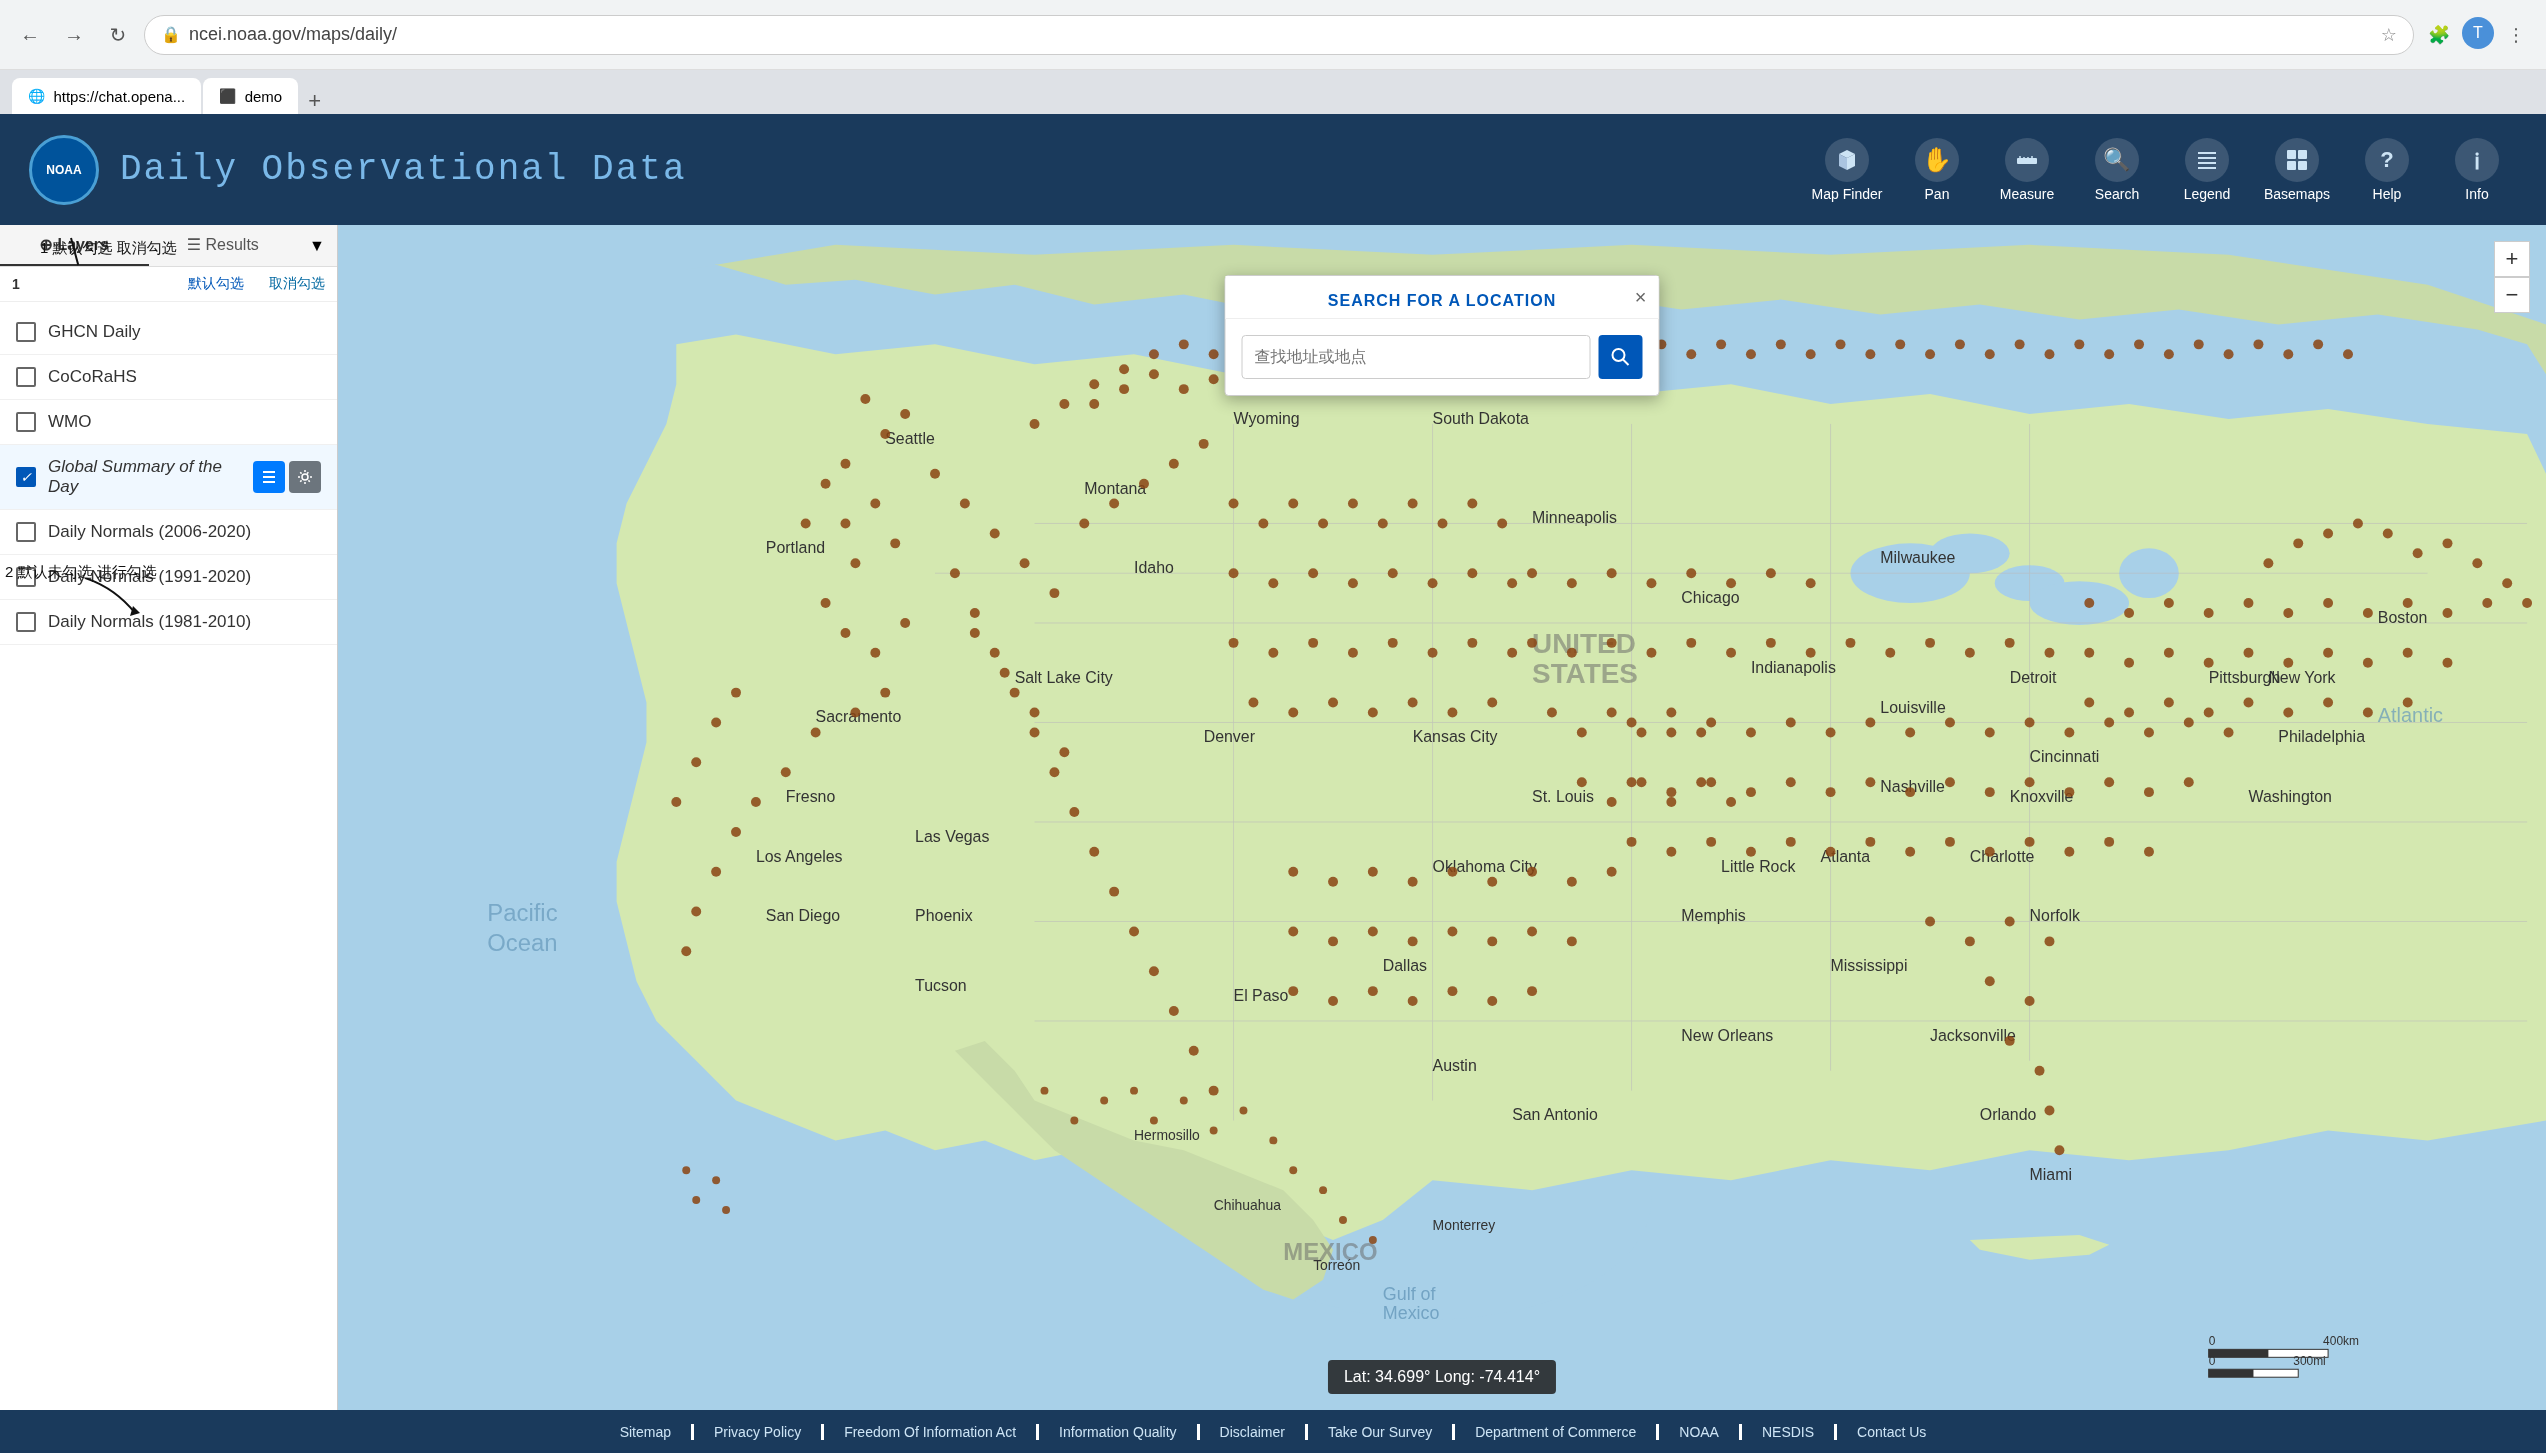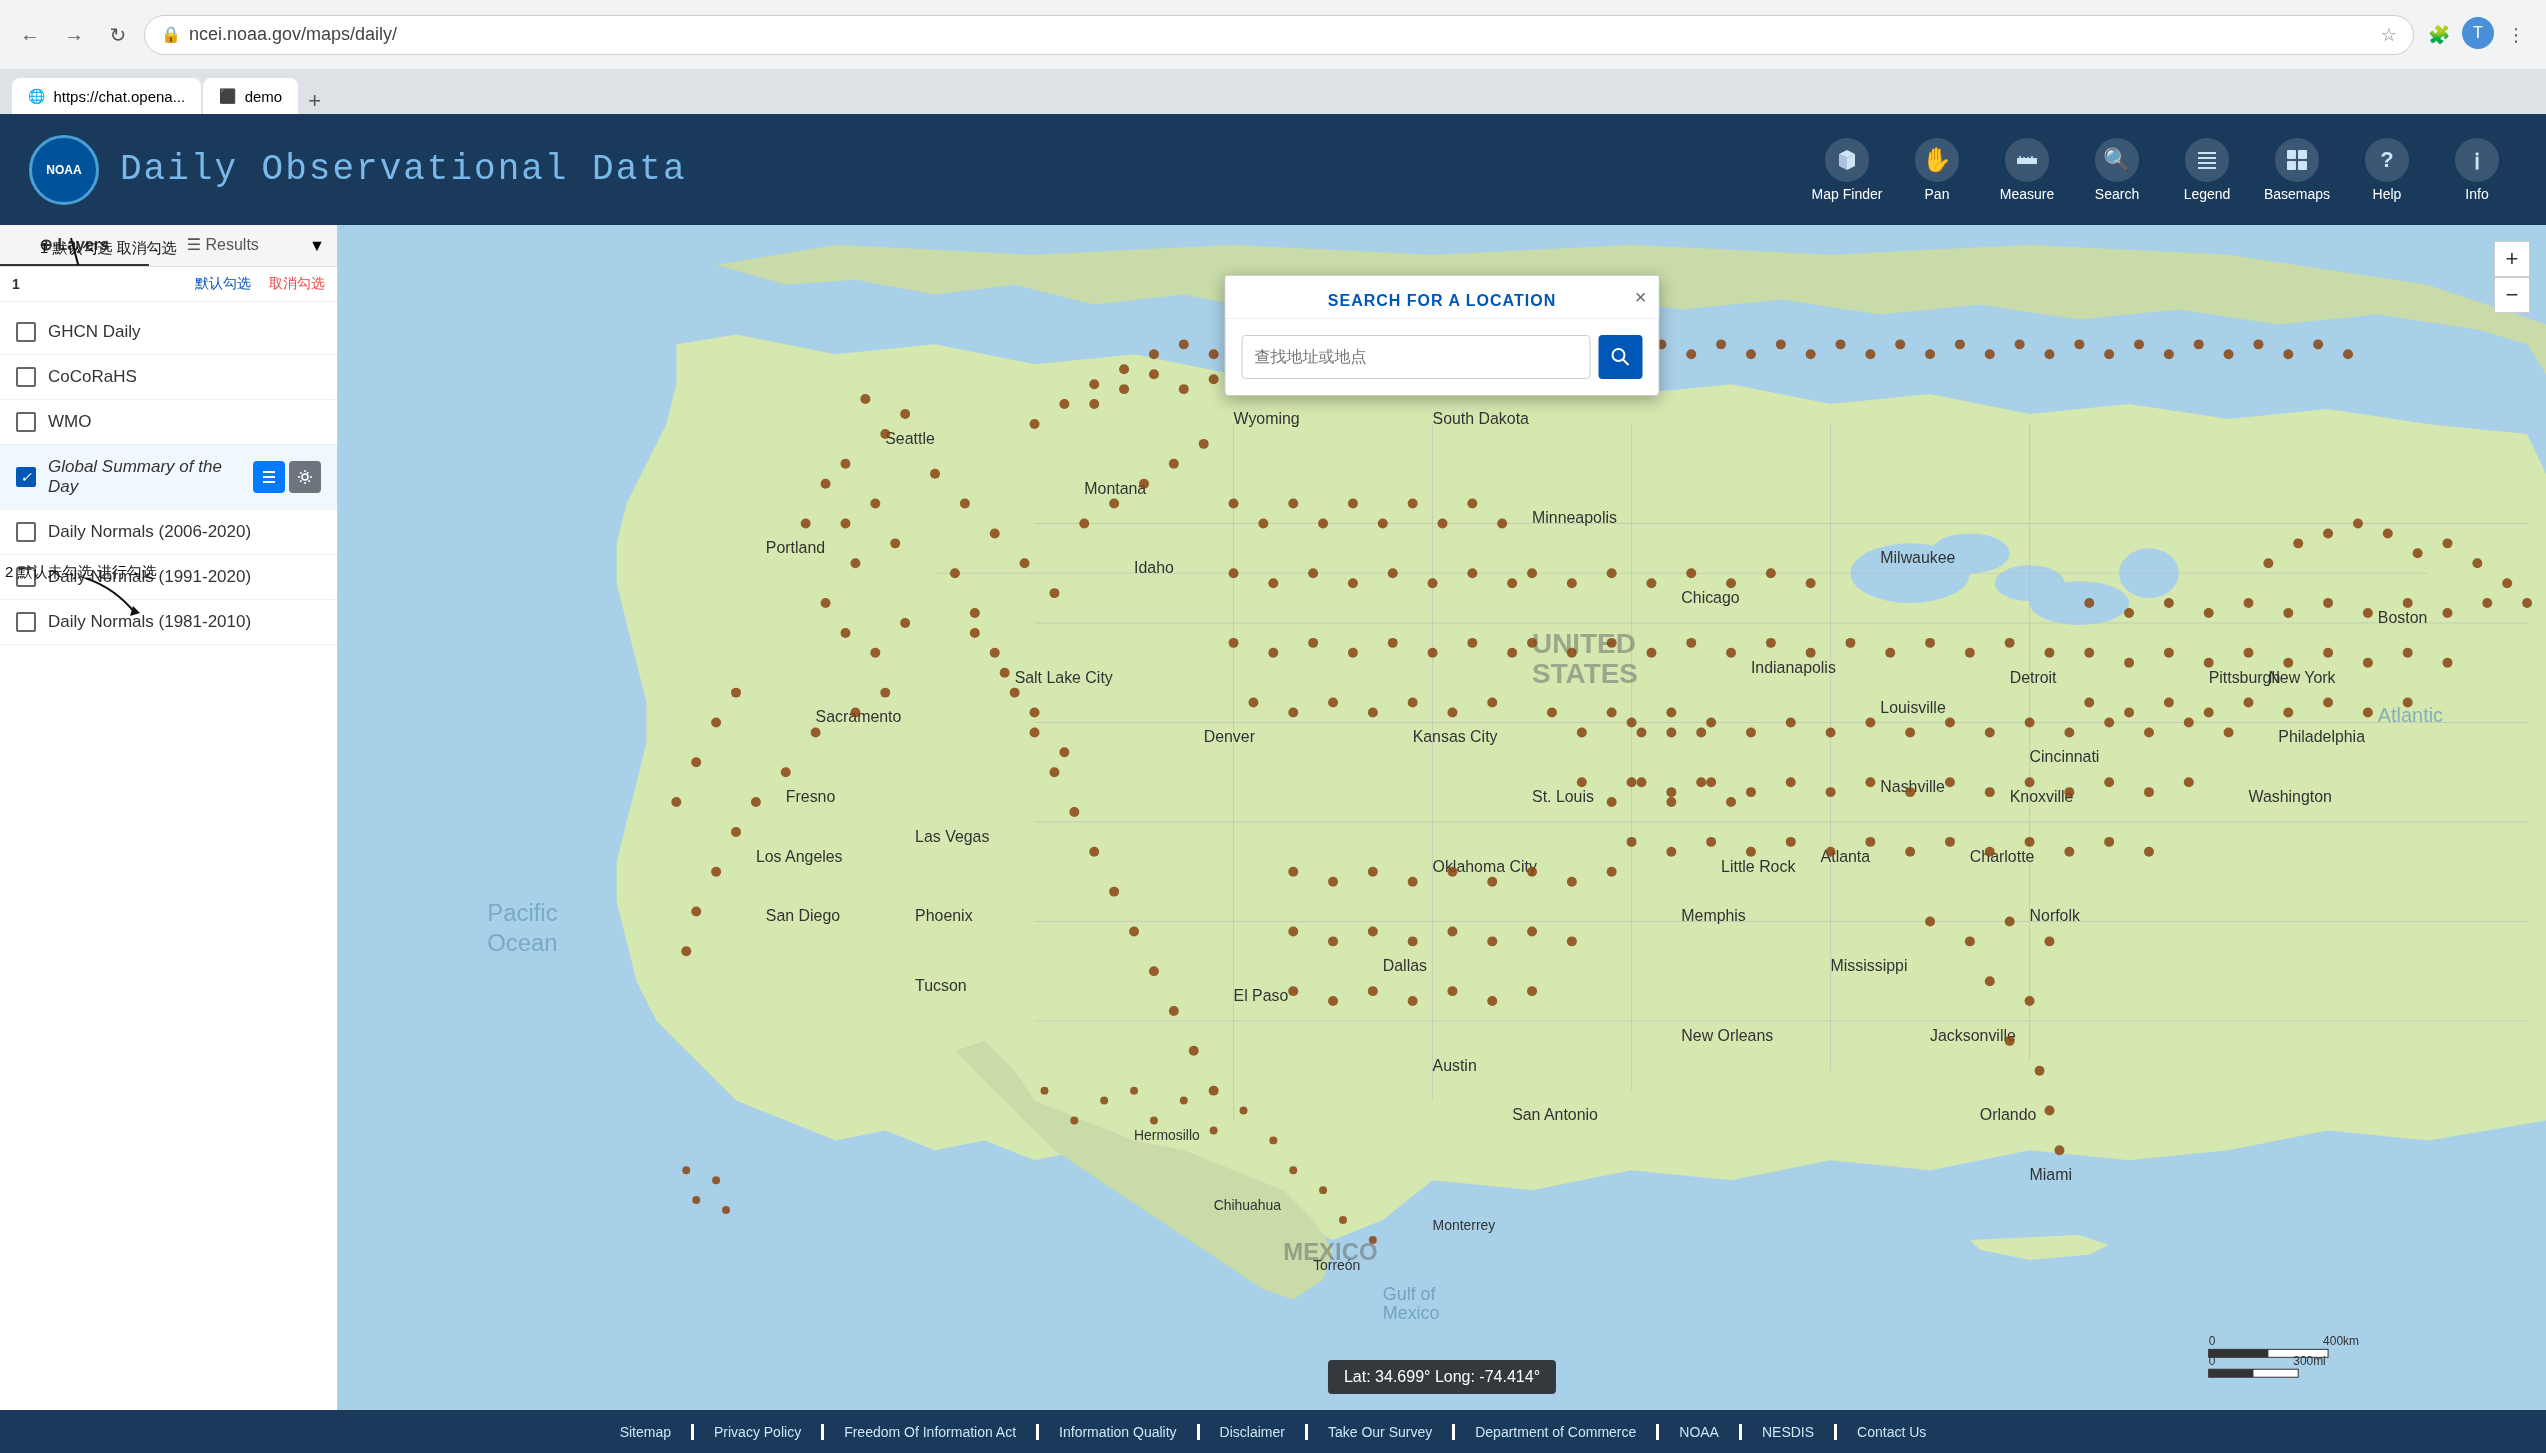--- a/index.html
+++ b/index.html
@@ -157,21 +157,21 @@
 
     .sidebar-controls {
       padding: 8px 12px;
       font-size: 14px;
       color: #333;
       border-bottom: 1px solid #eee;
       display: flex;
       justify-content: space-between;
       align-items: center;
     }
-    .sidebar-controls-right { display: flex; gap: 18px; }
+    .sidebar-controls-right { display: flex; gap: 25px; }
 
     .layer-list { flex: 1; overflow-y: auto; padding: 8px 0; }
     .layer-item {
       display: flex;
       align-items: center;
       padding: 12px 16px;
       gap: 12px;
       font-size: 18px;
       color: #333;
       border-bottom: 1px solid #f0f0f0;
@@ -440,21 +440,21 @@
         <span>Results</span>
       </div>
       <div style="width:40px;display:flex;align-items:center;justify-content:center;cursor:pointer;">▼</div>
     </div>
 
     <div style="position:relative;">
       <div class="sidebar-controls">
         <span style="font-weight:bold;">1</span>
         <div class="sidebar-controls-right">
           <span style="cursor:pointer;color:#0057b8;">默认勾选</span>
-          <span style="cursor:pointer;color:#ef4444;">取消勾选</span>
+          <span style="cursor:pointer;color:#0369a1;">取消勾选</span>
         </div>
       </div>
 
       <div style="position:absolute;top:-28px;left:40px;font-size:15px;color:#111;white-space:nowrap;pointer-events:none;z-index:30;">
         <span>1 默认勾选 取消勾选</span>
         <div style="position:absolute;bottom:-8px;left:30px;width:2px;height:28px;background:#111;transform:rotate(-15deg);transform-origin:top;"></div>
       </div>
     </div>
 
     <div class="layer-list">

